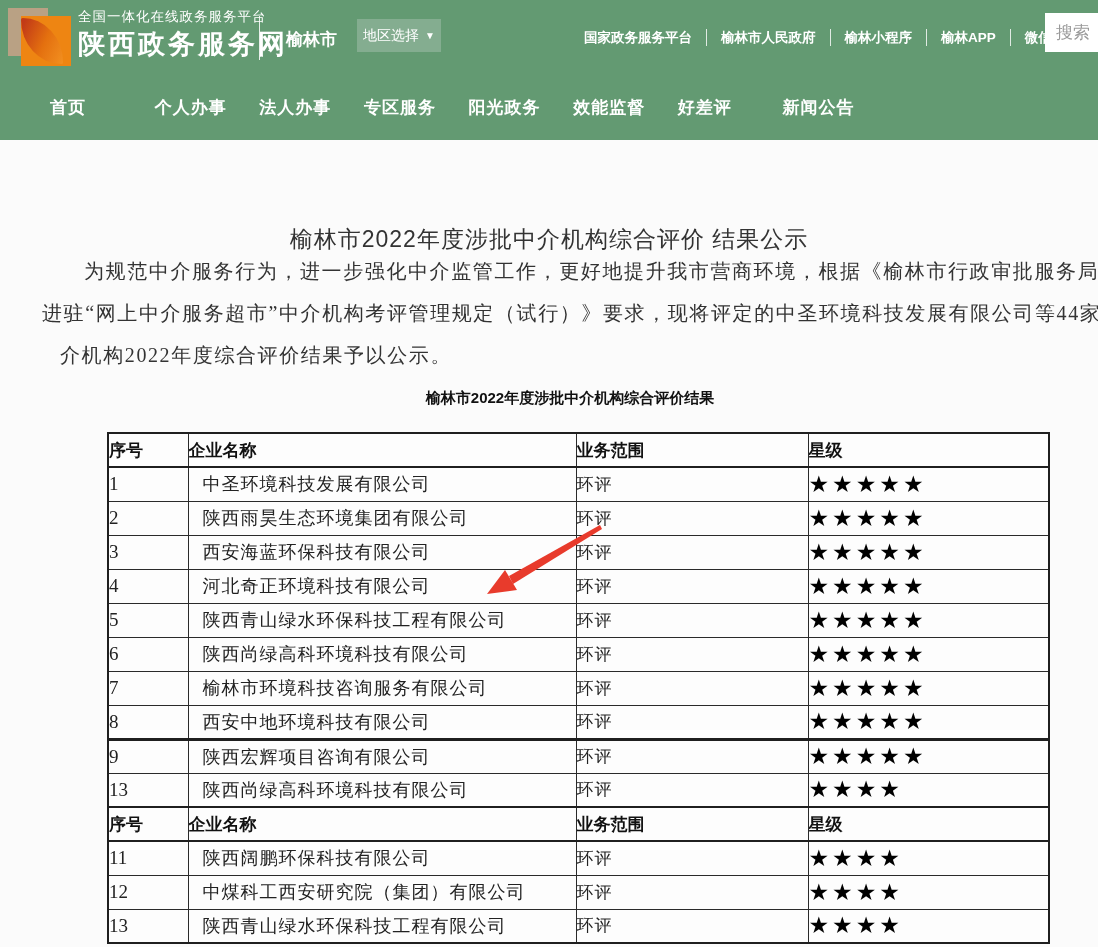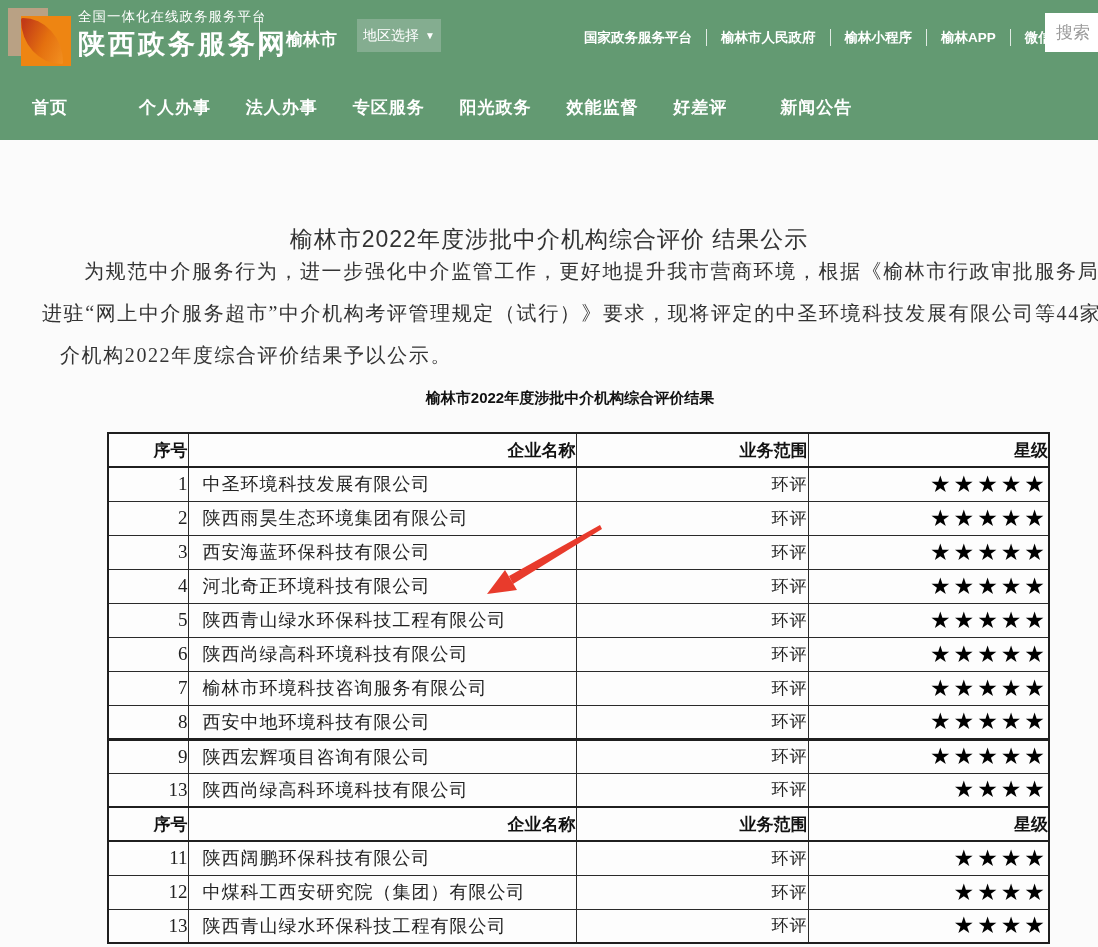--- a/index.html
+++ b/index.html
@@ -23,21 +23,21 @@
                 background:#84ad90; color:#fff; font-size:14px; border:none;
                 display:flex; align-items:center; justify-content:center; gap:6px; cursor:pointer; }
   .region-btn .caret { font-size:10px; }
   .quick-links { position:absolute; left:570px; top:0; height:75px; display:flex; align-items:center; }
   .qlink { color:#fff; font-size:13.5px; font-weight:bold; padding:0 14px; line-height:17px;
            border-right:1px solid rgba(255,255,255,.8); cursor:pointer; white-space:nowrap; }
   .qlink:last-child { border-right:none; }
   .register { position:absolute; left:1078px; top:27px; color:#fff; font-size:15px; font-weight:bold; white-space:nowrap; cursor:pointer; }
 
   
-  .nav-row { position:absolute; left:0; top:75px; width:887px; height:65px; display:flex; align-items:center; padding-left:32px; }
+  .nav-row { position:absolute; left:0; top:75px; width:887px; height:65px; display:flex; align-items:center; padding-left:50px; }
   .nav-item { width:110px; color:#fff; font-size:17px; font-weight:bold; letter-spacing:1px; cursor:pointer; white-space:nowrap; }
   .search-input { position:absolute; left:1045px; top:13px; width:130px; height:39px; border:none;
                   background:#fff; font-size:17px; padding-left:11px; color:#444; outline:none;
                   font-family:"Liberation Sans",sans-serif; }
   .search-input::placeholder { color:#9a9a9a; }
 
   
   .main { position:absolute; left:0; top:140px; width:1098px; height:807px; background:#fbfbfb; overflow:hidden; }
   .doc-title { position:absolute; left:0; top:44px; width:1098px; text-align:center;
                font-size:23px; font-weight:500; color:#333; letter-spacing:1px;
@@ -46,21 +46,21 @@
                font-size:20px; color:#333; letter-spacing:1.6px; }
   .para-1 { top:118px; padding-left:42px; }
   .para-2 { top:160px; }
   .para-3 { top:202px;margin-left:18px; }
   .doc-caption { position:absolute; left:0; top:249px; width:1140px; text-align:center;
                  font-size:15px; font-weight:bold; color:#111; }
 
   
   .eval-table { position:absolute; left:107px; top:292px; width:941px; border-collapse:collapse;
                 table-layout:fixed; background:#fdfdfd; border:2px solid #1f1f1f; }
-  .eval-table th, .eval-table td { border:1px solid #2a2a2a; height:34px; text-align:right;
+  .eval-table th, .eval-table td { border:1px solid #2a2a2a; height:34px; text-align:left;
                 vertical-align:middle; overflow:hidden; white-space:nowrap; }
   .eval-table th { font-family:"Liberation Sans",sans-serif; font-size:17px; font-weight:bold; color:#111;
                 border-top:2px solid #1f1f1f; border-bottom:2px solid #1f1f1f; }
   .cell-no { font-family:"Liberation Serif",serif; font-size:19px; color:#222; }
   .cell-name { font-family:"Liberation Serif",serif; font-size:18px; color:#222; text-align:left !important;
                padding-left:14px; letter-spacing:1px; }
   .cell-scope { font-family:"Liberation Serif",serif; font-size:17px; color:#222; letter-spacing:1px; }
   .cell-stars { font-size:23px; color:#000; letter-spacing:3px; line-height:1; }
   tr.thick-bottom td { border-bottom:3px solid #1f1f1f; }
 

